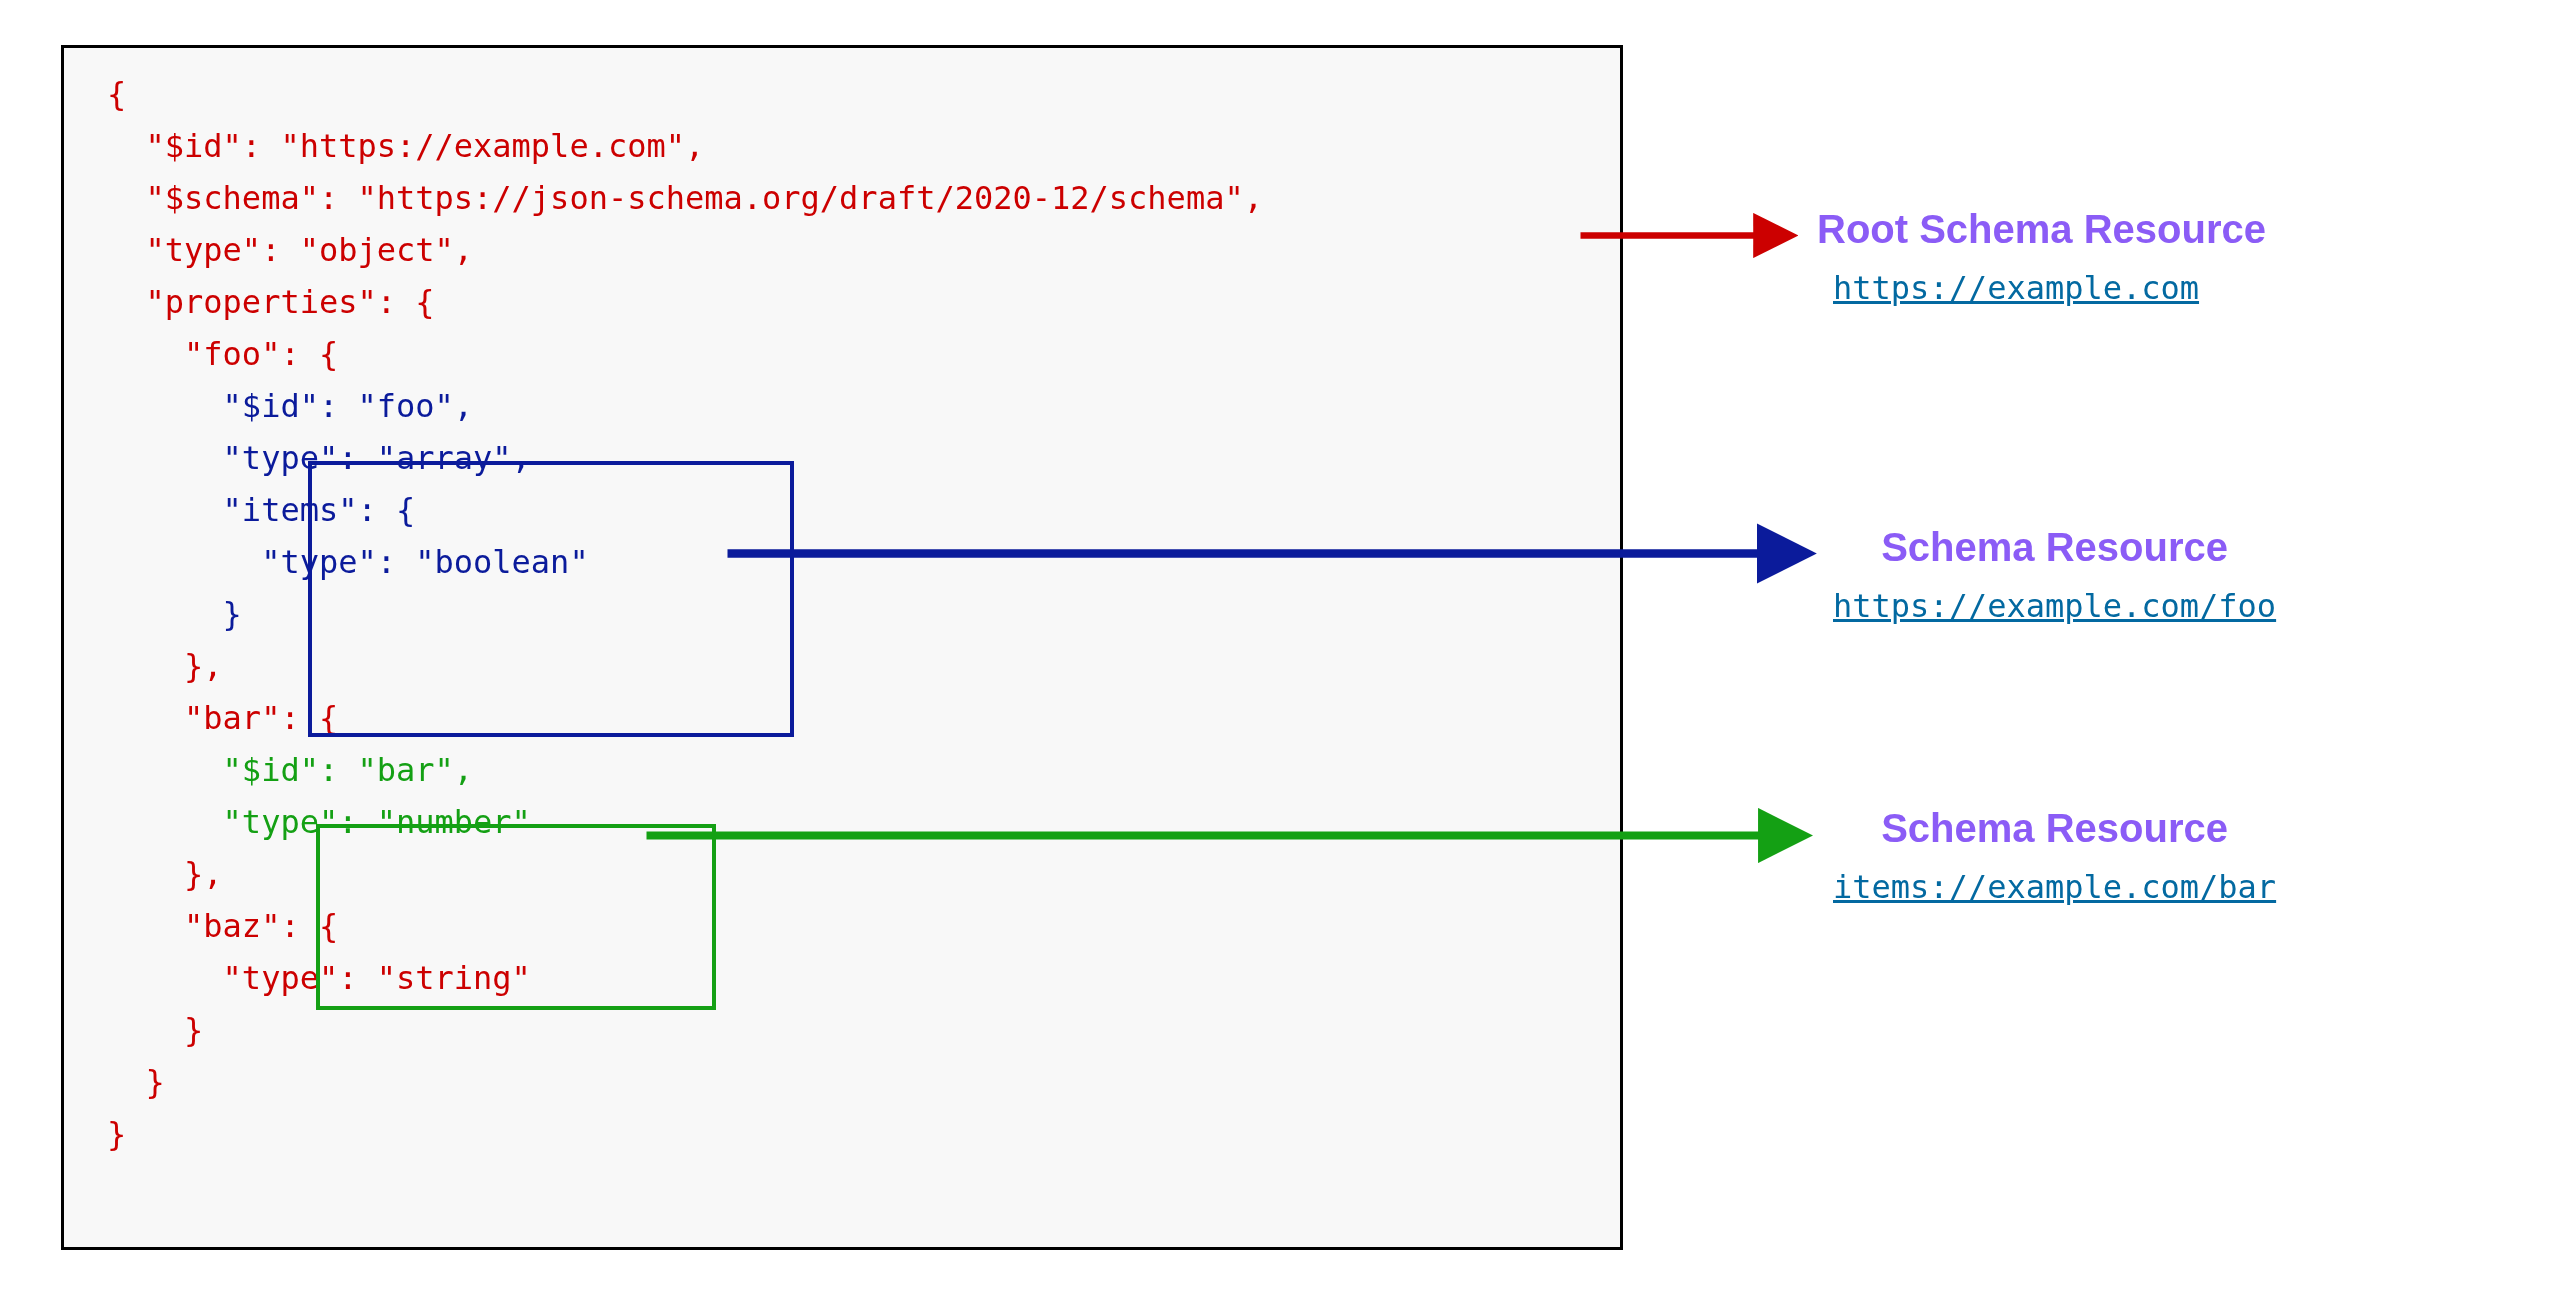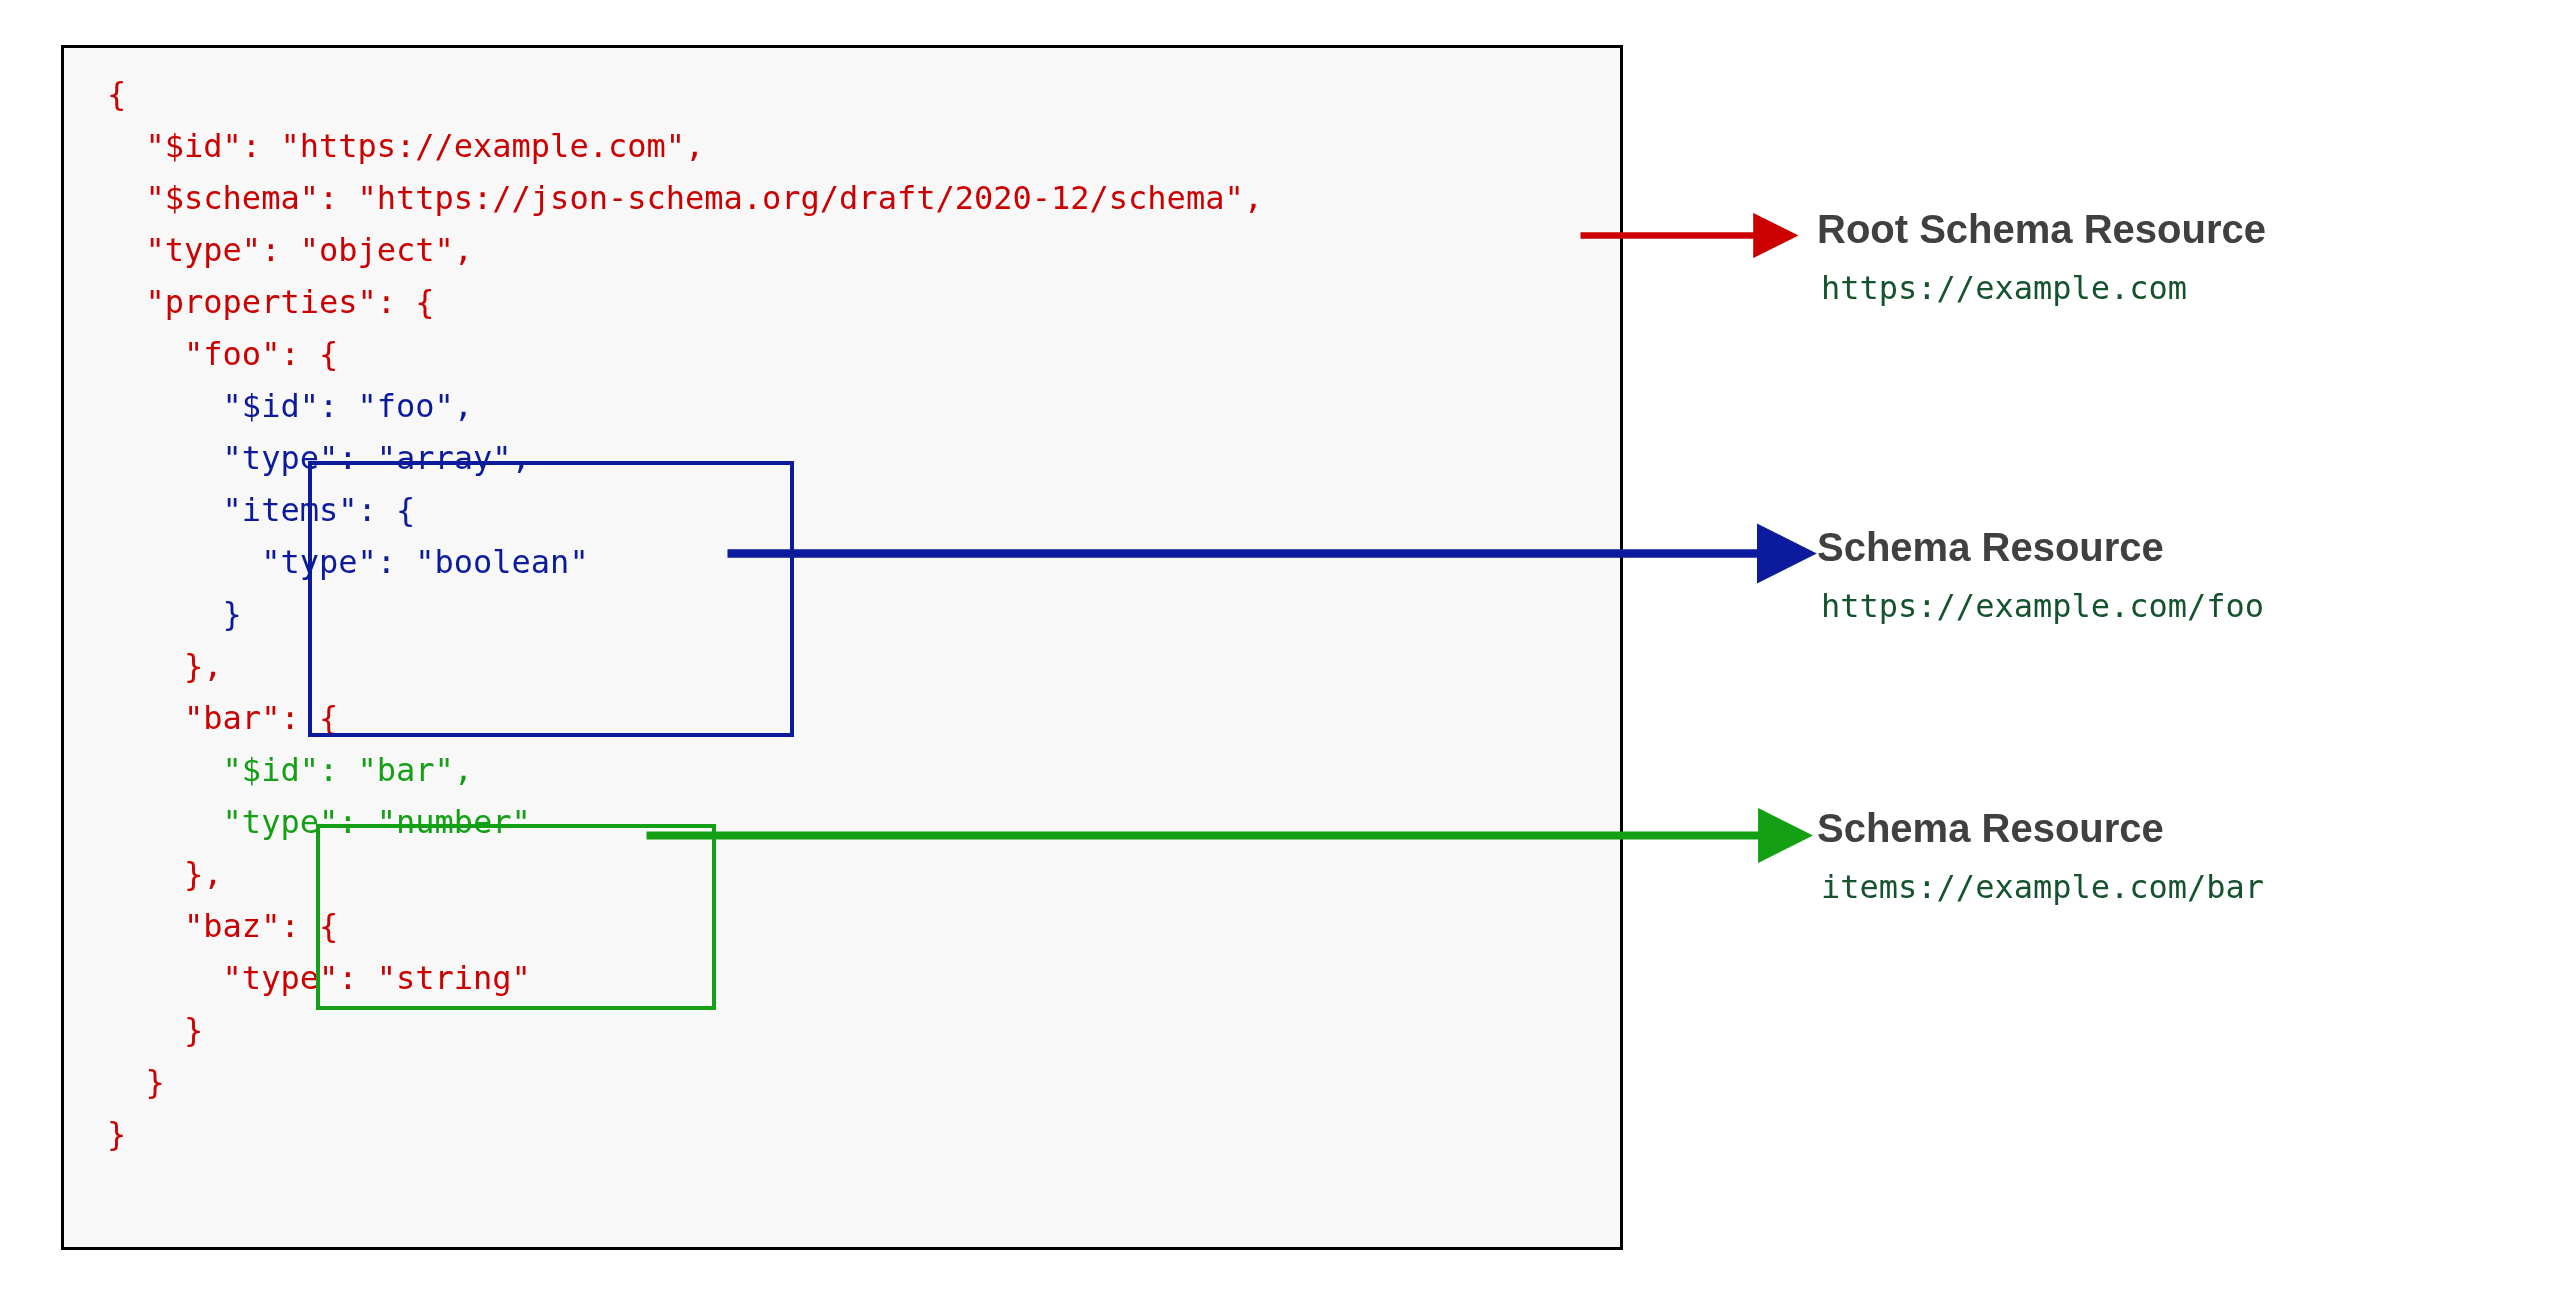--- a/index.html
+++ b/index.html
@@ -81,32 +81,34 @@
   
   .callout {
     position: absolute;
     left: 1817px;
   }
   .callout-title {
     font-family: "Liberation Sans", sans-serif;
     font-weight: bold;
     font-size: 40px;
     line-height: 45px;
-    color: #404040;
+    color: #8b5cf6;
     white-space: nowrap;
     margin: 0;
+    text-align: center;
   }
   .callout-uri {
     font-family: "DejaVu Sans Mono", "Liberation Mono", monospace;
     font-size: 32px;
     line-height: 39px;
-    color: #14532d;
+    color: #0369a1;
     white-space: nowrap;
-    margin: 4px;
+    margin: 16px;
     margin-top: 17px;
+    text-decoration: underline;
   }
   #callout-root   { top: 207px; }
   #callout-foo    { top: 525px; }
   #callout-bar    { top: 806px; }
 </style>
 </head>
 <body>
 
 <div id="code-panel">
   <pre id="code-block"><span class="code-line c-red">{</span><span class="code-line c-red">  "$id": "https://example.com",</span><span class="code-line c-red">  "$schema": "https://json-schema.org/draft/2020-12/schema",</span><span class="code-line c-red">  "type": "object",</span><span class="code-line c-red">  "properties": {</span><span class="code-line c-red">    "foo": {</span><span class="code-line c-blue">      "$id": "foo",</span><span class="code-line c-blue">      "type": "array",</span><span class="code-line c-blue">      "items": {</span><span class="code-line c-blue">        "type": "boolean"</span><span class="code-line c-blue">      }</span><span class="code-line c-red">    },</span><span class="code-line c-red">    "bar": {</span><span class="code-line c-green">      "$id": "bar",</span><span class="code-line c-green">      "type": "number"</span><span class="code-line c-red">    },</span><span class="code-line c-red">    "baz": {</span><span class="code-line c-red">      "type": "string"</span><span class="code-line c-red">    }</span><span class="code-line c-red">  }</span><span class="code-line c-red">}</span></pre>

